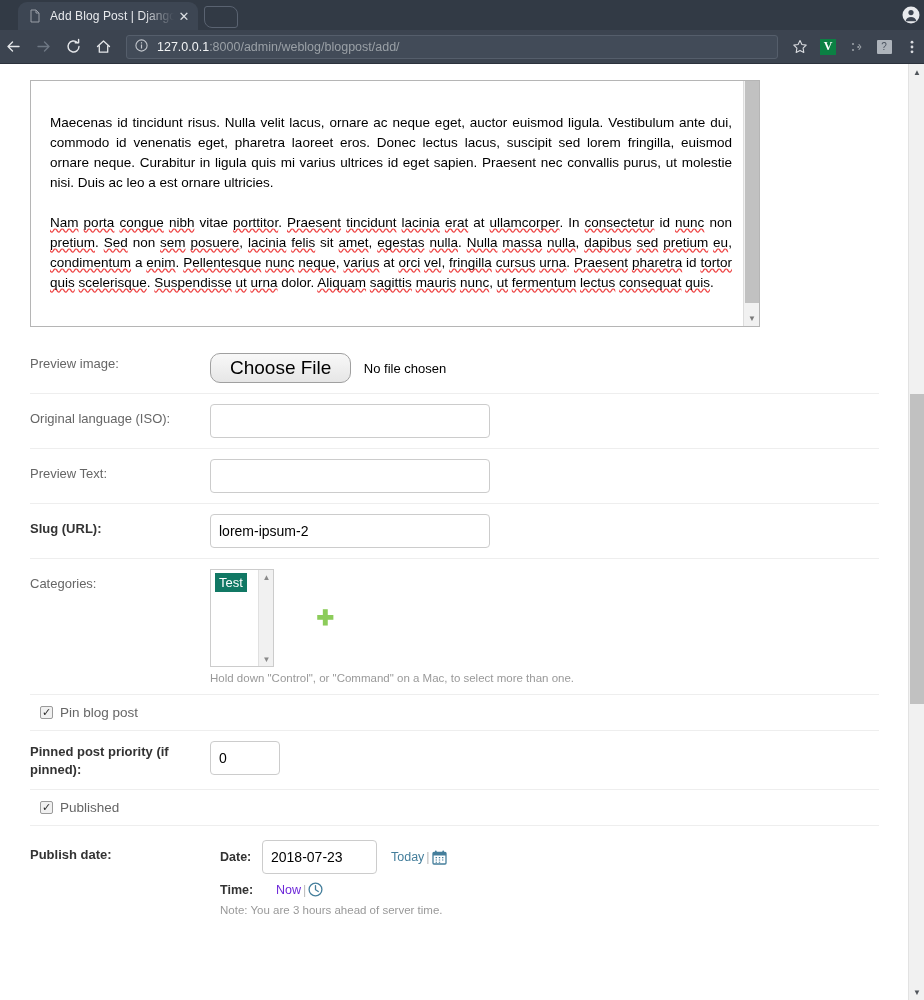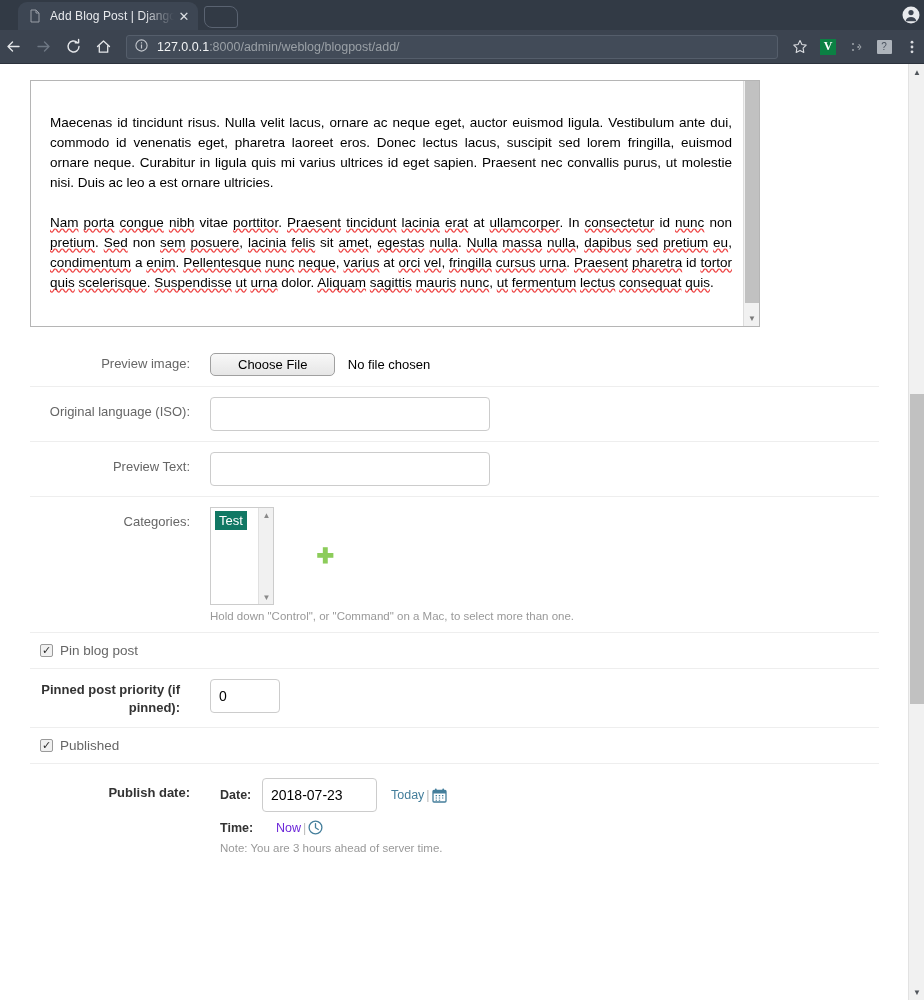--- a/index.html
+++ b/index.html
@@ -136,40 +136,40 @@
     color: #7a7a7a; font-size: 8px;
   }
 
   .form-row {
     position: relative; border-bottom: 1px solid #eee;
     padding: 10px 0 10px 0; margin: 0 30px 0 30px; width: 849px;
     display: flex; align-items: flex-start;
   }
   .form-row .lbl {
     width: 160px; flex: 0 0 160px; padding-top: 6px;
-    font-size: 13px; color: #666; line-height: 18px; text-align: right;
+    font-size: 13px; color: #666; line-height: 18px;
   }
   .form-row .lbl.bold { font-weight: bold; color: #333; }
   .form-row .fld { flex: 1 1 auto; padding-left: 20px; }
 
   input.tin {
     font-family: "Liberation Sans", sans-serif;
     font-size: 14px; color: #000;
     padding: 7px 8px; border: 1px solid #ccc; border-radius: 4px;
     background: #fff; outline: none; line-height: 18px;
   }
   input.w280 { width: 280px; }
   input.w70  { width: 70px; }
   input.w115 { width: 115px; }
   input.focused { border: 2px solid #5bbfa8; padding: 6px 7px; }
 
   .filebtn {
-    display: inline-block; border: 1px solid #a0a0a0; border-radius: 5px;
+    display: inline-block; border: 1px solid #a0a0a0; border-radius: 10px;
     background: linear-gradient(#f8f8f8, #e6e6e6);
-    font-size: 13px; padding: 3px 27px; color: #000; vertical-align: middle;
+    font-size: 19px; padding: 3px 19px; color: #000; vertical-align: middle;
   }
   .filetxt { font-size: 13px; color: #000; margin-left: 8px; vertical-align: middle; }
 
   .selbox {
     width: 64px; height: 98px; border: 1px solid #ccc; border-radius: 0;
     background: #fff; position: relative; overflow: hidden; display: inline-block;
     vertical-align: top;
   }
   .selbox .opt {
     display: inline-block; margin: 3px 0 0 4px; padding: 1px 4px;
@@ -331,20 +331,26 @@
         </div>
       </div>
 
       <div class="form-row">
         <div class="lbl">Preview Text:</div>
         <div class="fld">
           <input class="tin w280" type="text" value="" style="">
         </div>
       </div>
 
+      <div class="form-row">
+        <div class="lbl bold">Slug (URL):</div>
+        <div class="fld">
+          <input class="tin w280" type="text" value="lorem-ipsum-2" style="">
+        </div>
+      </div>
 
       <div class="form-row">
         <div class="lbl">Categories:</div>
         <div class="fld">
           <div class="selbox">
             <span class="opt">Test</span>
             <div class="sel-sb">
               <div class="sel-arrow" style="top:0;">▲</div>
               <div class="sel-arrow" style="bottom:0;">▼</div>
             </div>

